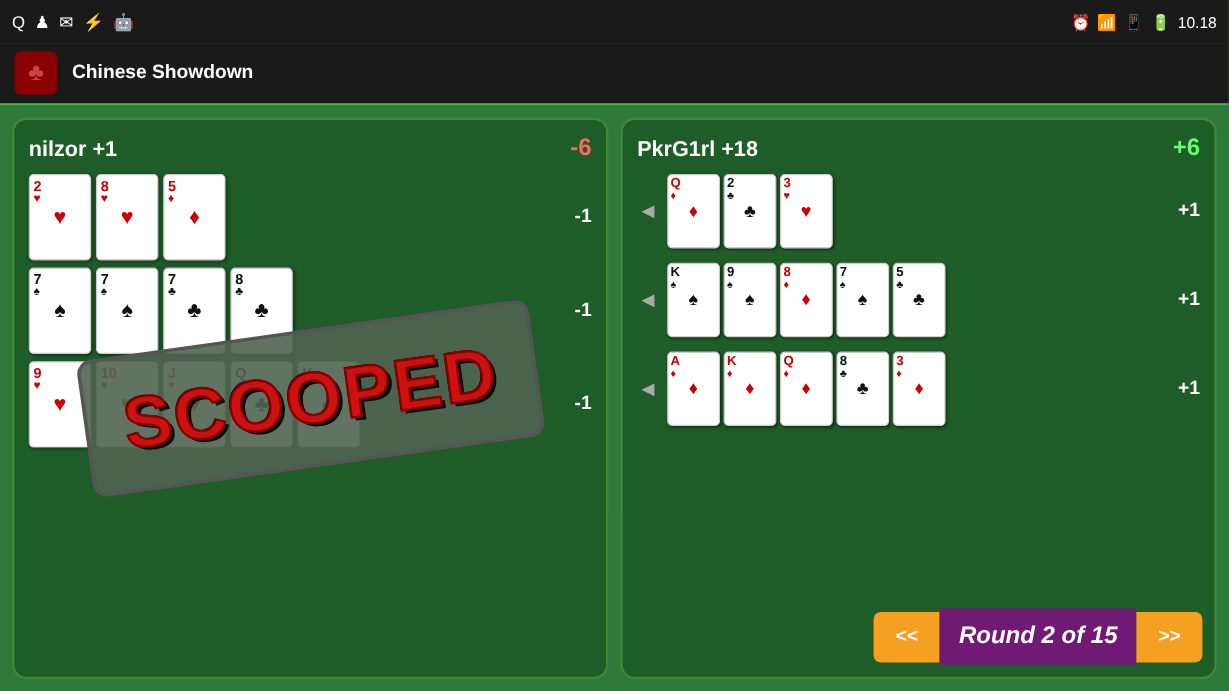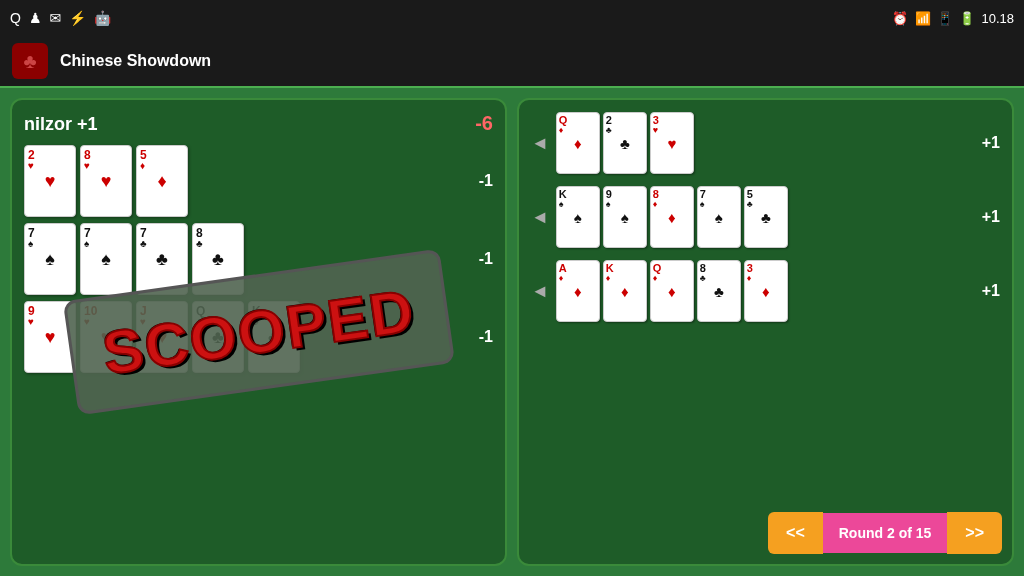--- a/index.html
+++ b/index.html
@@ -229,25 +229,26 @@
     }
 
     .nav-btn:first-child {
       border-radius: 6px 0 0 6px;
     }
     .nav-btn:last-child {
       border-radius: 0 6px 6px 0;
     }
 
     .round-label {
-      background: #ec4899;
+      background: #701a75;
       color: white;
-      font-size: 14px;
+      font-size: 20px;
       font-weight: bold;
       padding: 12px 16px;
+      font-style: italic;
     }
 
     
     .card-sm {
       width: 44px;
       height: 62px;
       background: white;
       border-radius: 4px;
       border: 1px solid #ccc;
       display: flex;
@@ -395,20 +396,24 @@
         <span class="card-row-score score-delta-negative">-1</span>
       </div>
     </div>
 
     <div id="scooped-overlay">
       <span id="scooped-text">SCOOPED</span>
     </div>
   </div>
 
   <div class="player-panel">
+    <div class="player-header">
+      <span class="player-name">PkrG1rl +18</span>
+      <span class="score-delta-positive">+6</span>
+    </div>
 
     <div class="card-rows">
 
       <div class="right-card-row">
         <span class="arrow-left">◄</span>
         <div class="card-sm red">
           <div class="rank">Q</div>
             <div class="suit">♦</div>
           <div class="center">♦</div>
         </div>

